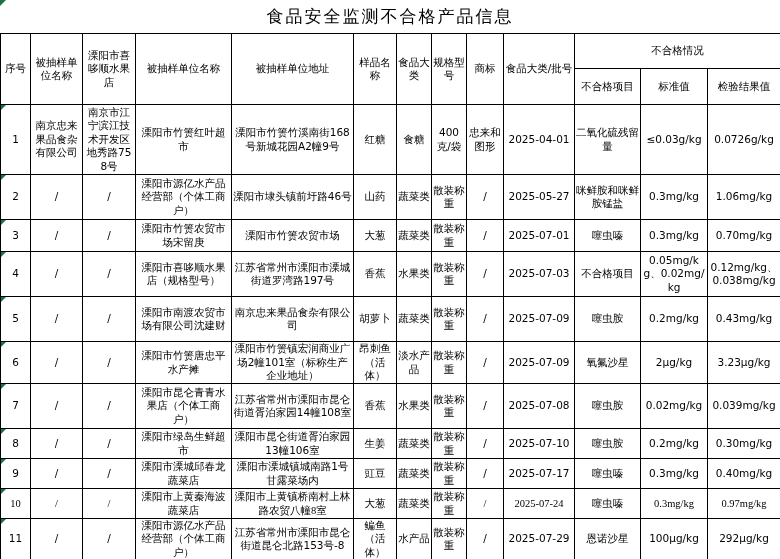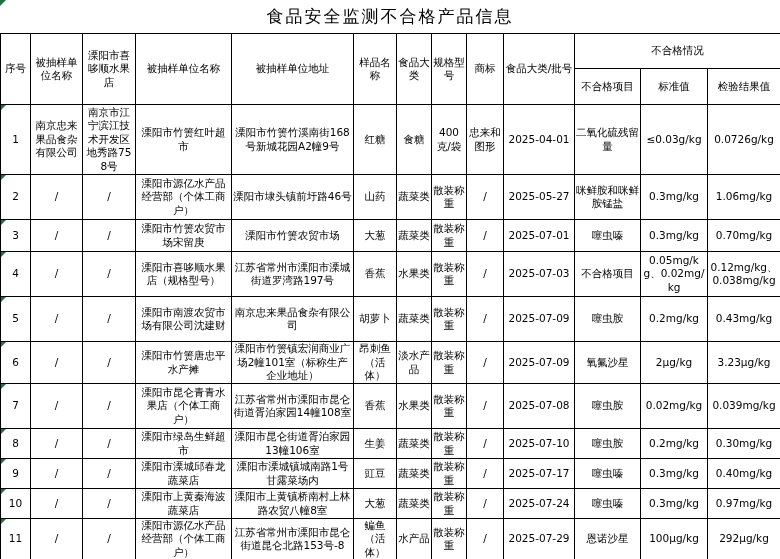--- a/index.html
+++ b/index.html
@@ -52,21 +52,21 @@
   thead tr.h2 { height: 36px; }
   tbody tr:nth-child(1)  { height: 70px; }
   tbody tr:nth-child(2)  { height: 45px; }
   tbody tr:nth-child(3)  { height: 32px; }
   tbody tr:nth-child(4)  { height: 45px; }
   tbody tr:nth-child(5)  { height: 45px; }
   tbody tr:nth-child(6)  { height: 42px; }
   tbody tr:nth-child(7)  { height: 45px; }
   tbody tr:nth-child(8)  { height: 30px; }
   tbody tr:nth-child(9)  { height: 30px; }
-  tbody tr:nth-child(10) { height: 30px; }
+  tbody tr:nth-child(10) { height: 30px; font-family: Liberation Serif, serif; }
   tbody tr:nth-child(11) { height: 41px; }
   td.seq { position: relative; }
   td.seq::before {
     content: "";
     position: absolute; top: 0; left: 0;
     width: 0; height: 0;
     border-top: 5px solid #1e7145;
     border-right: 5px solid transparent;
   }
 </style>

